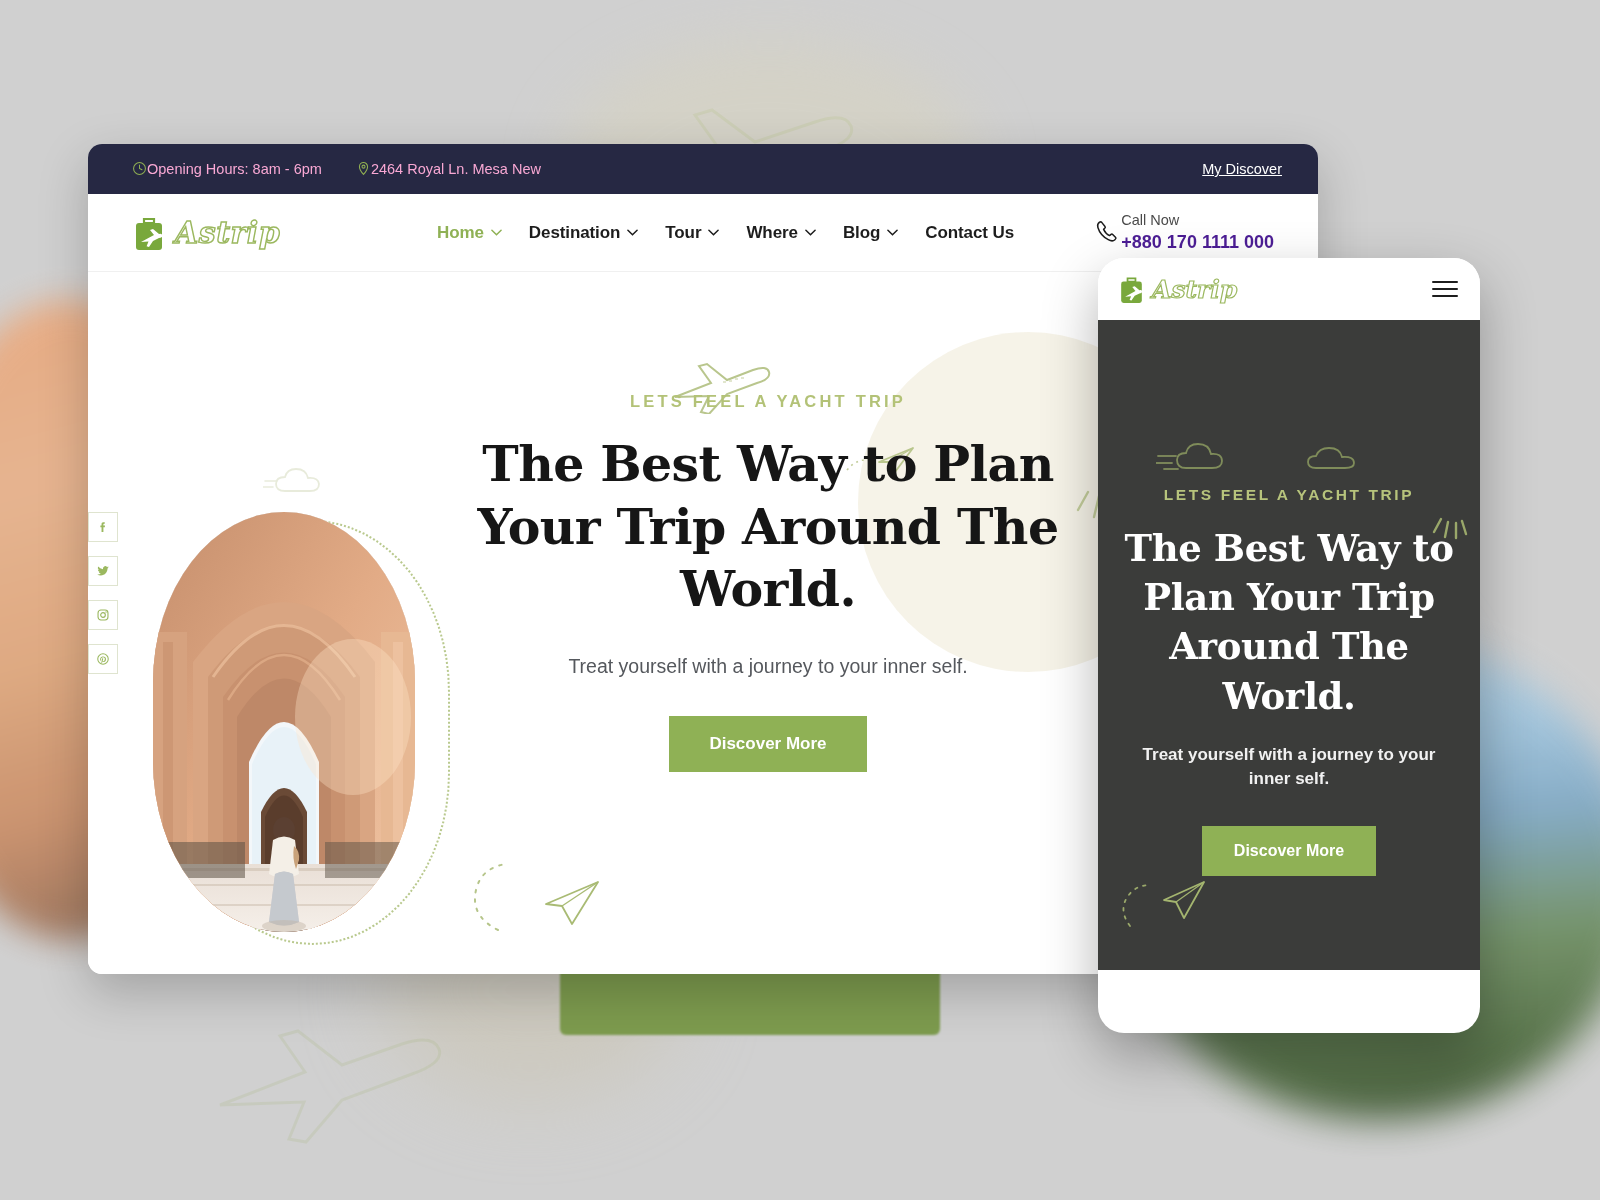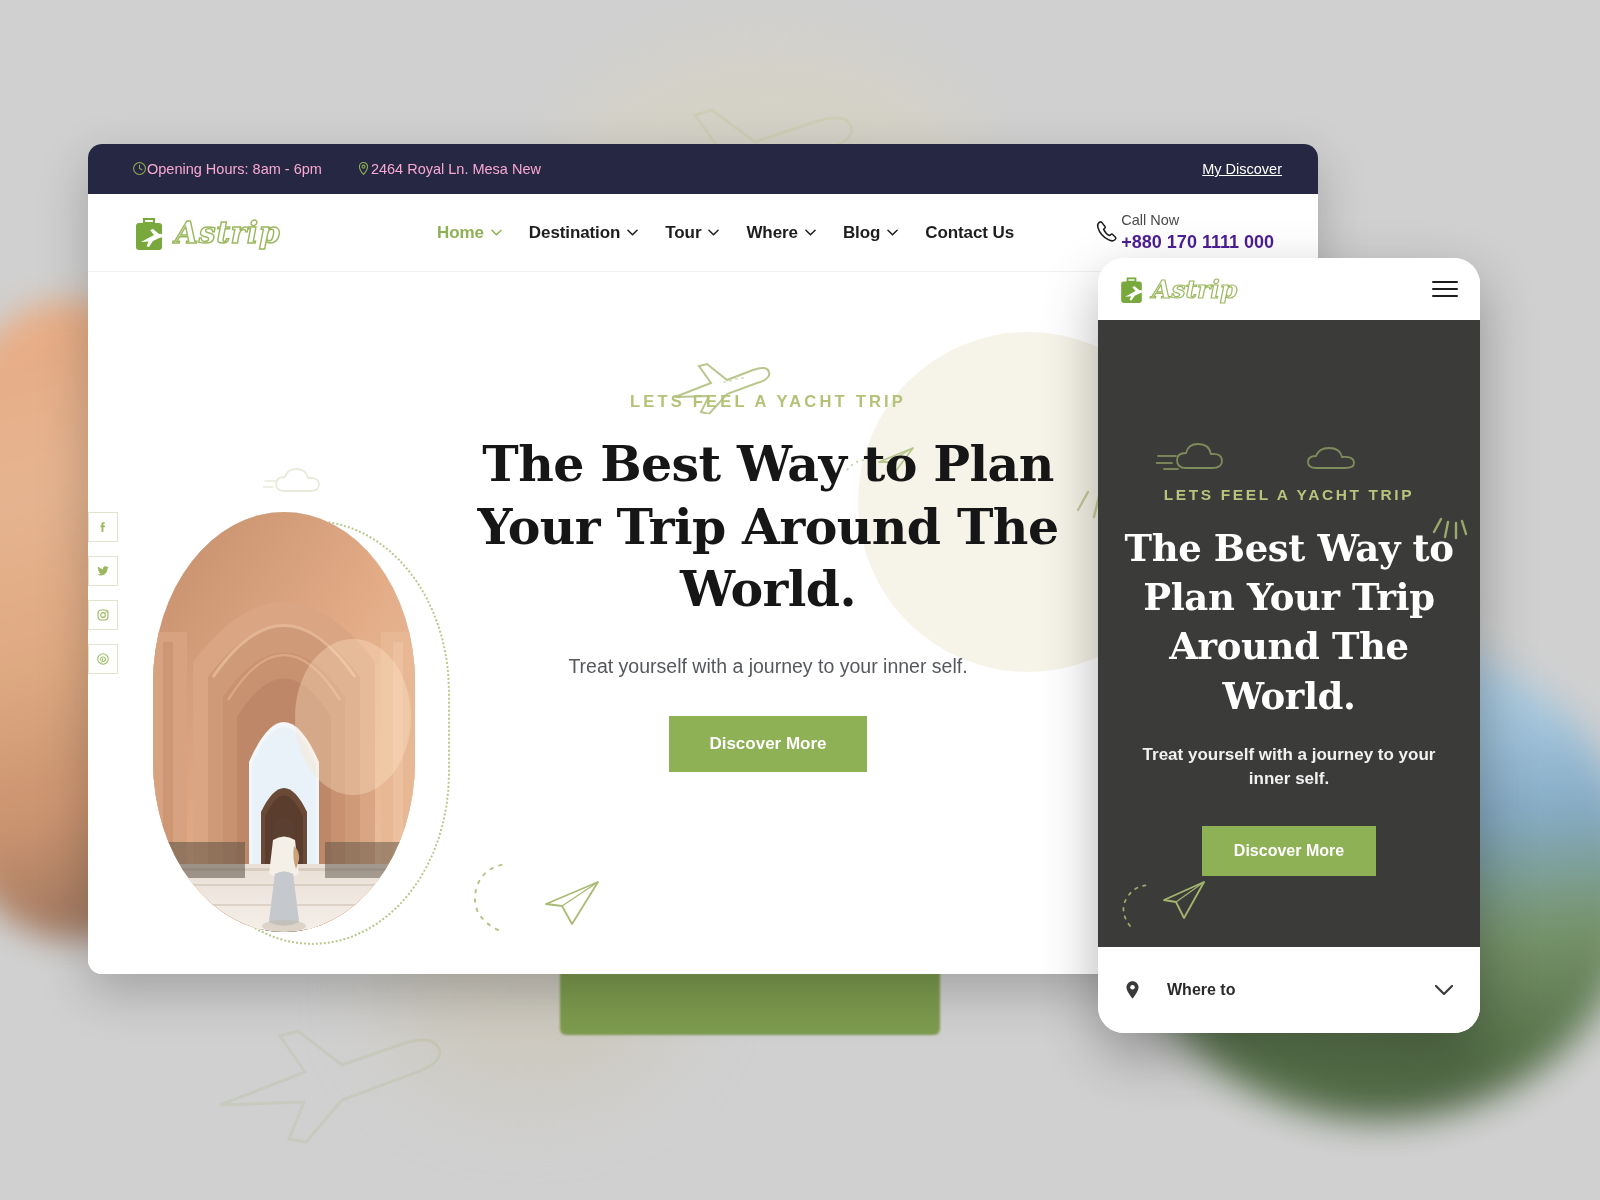--- a/index.html
+++ b/index.html
@@ -513,23 +513,13 @@
     <p class="ph-sub">Treat yourself with a journey to your inner self.</p>
     <button class="ph-btn">Discover More</button>
 
     <svg class="ph-paper" viewBox="0 0 90 62">
       <path d="M12 58 q-12 -16 -2 -30 q7 -10 20 -11" fill="none" stroke="#9aa86a" stroke-width="1.8" stroke-dasharray="2.5 6" stroke-linecap="round"></path>
       <path d="M46 32 L86 14 L66 50 L58 34 Z" fill="none" stroke="#a4b56f" stroke-width="1.8" stroke-linejoin="round"></path>
       <path d="M58 34 L86 14" fill="none" stroke="#a4b56f" stroke-width="1.2"></path>
     </svg>
   </div>
 
-  <div class="ph-search">
-    <svg class="pin-icon" viewBox="0 0 24 28">
-      <path d="M12 1.5C7.3 1.5 3.5 5.3 3.5 10c0 6.4 8.5 16 8.5 16s8.5-9.6 8.5-16c0-4.7-3.8-8.5-8.5-8.5z" fill="#3a3a3a"></path>
-      <circle cx="12" cy="10" r="3.2" fill="#fff"></circle>
-    </svg>
-    <span class="where-to">Where to</span>
-    <svg class="chev-dn" viewBox="0 0 20 12">
-      <path d="M2 2 L10 10 L18 2" fill="none" stroke="#3a3a3a" stroke-width="2.2" stroke-linecap="round" stroke-linejoin="round"></path>
-    </svg>
-  </div>
 </div>
 
 </body></html>

